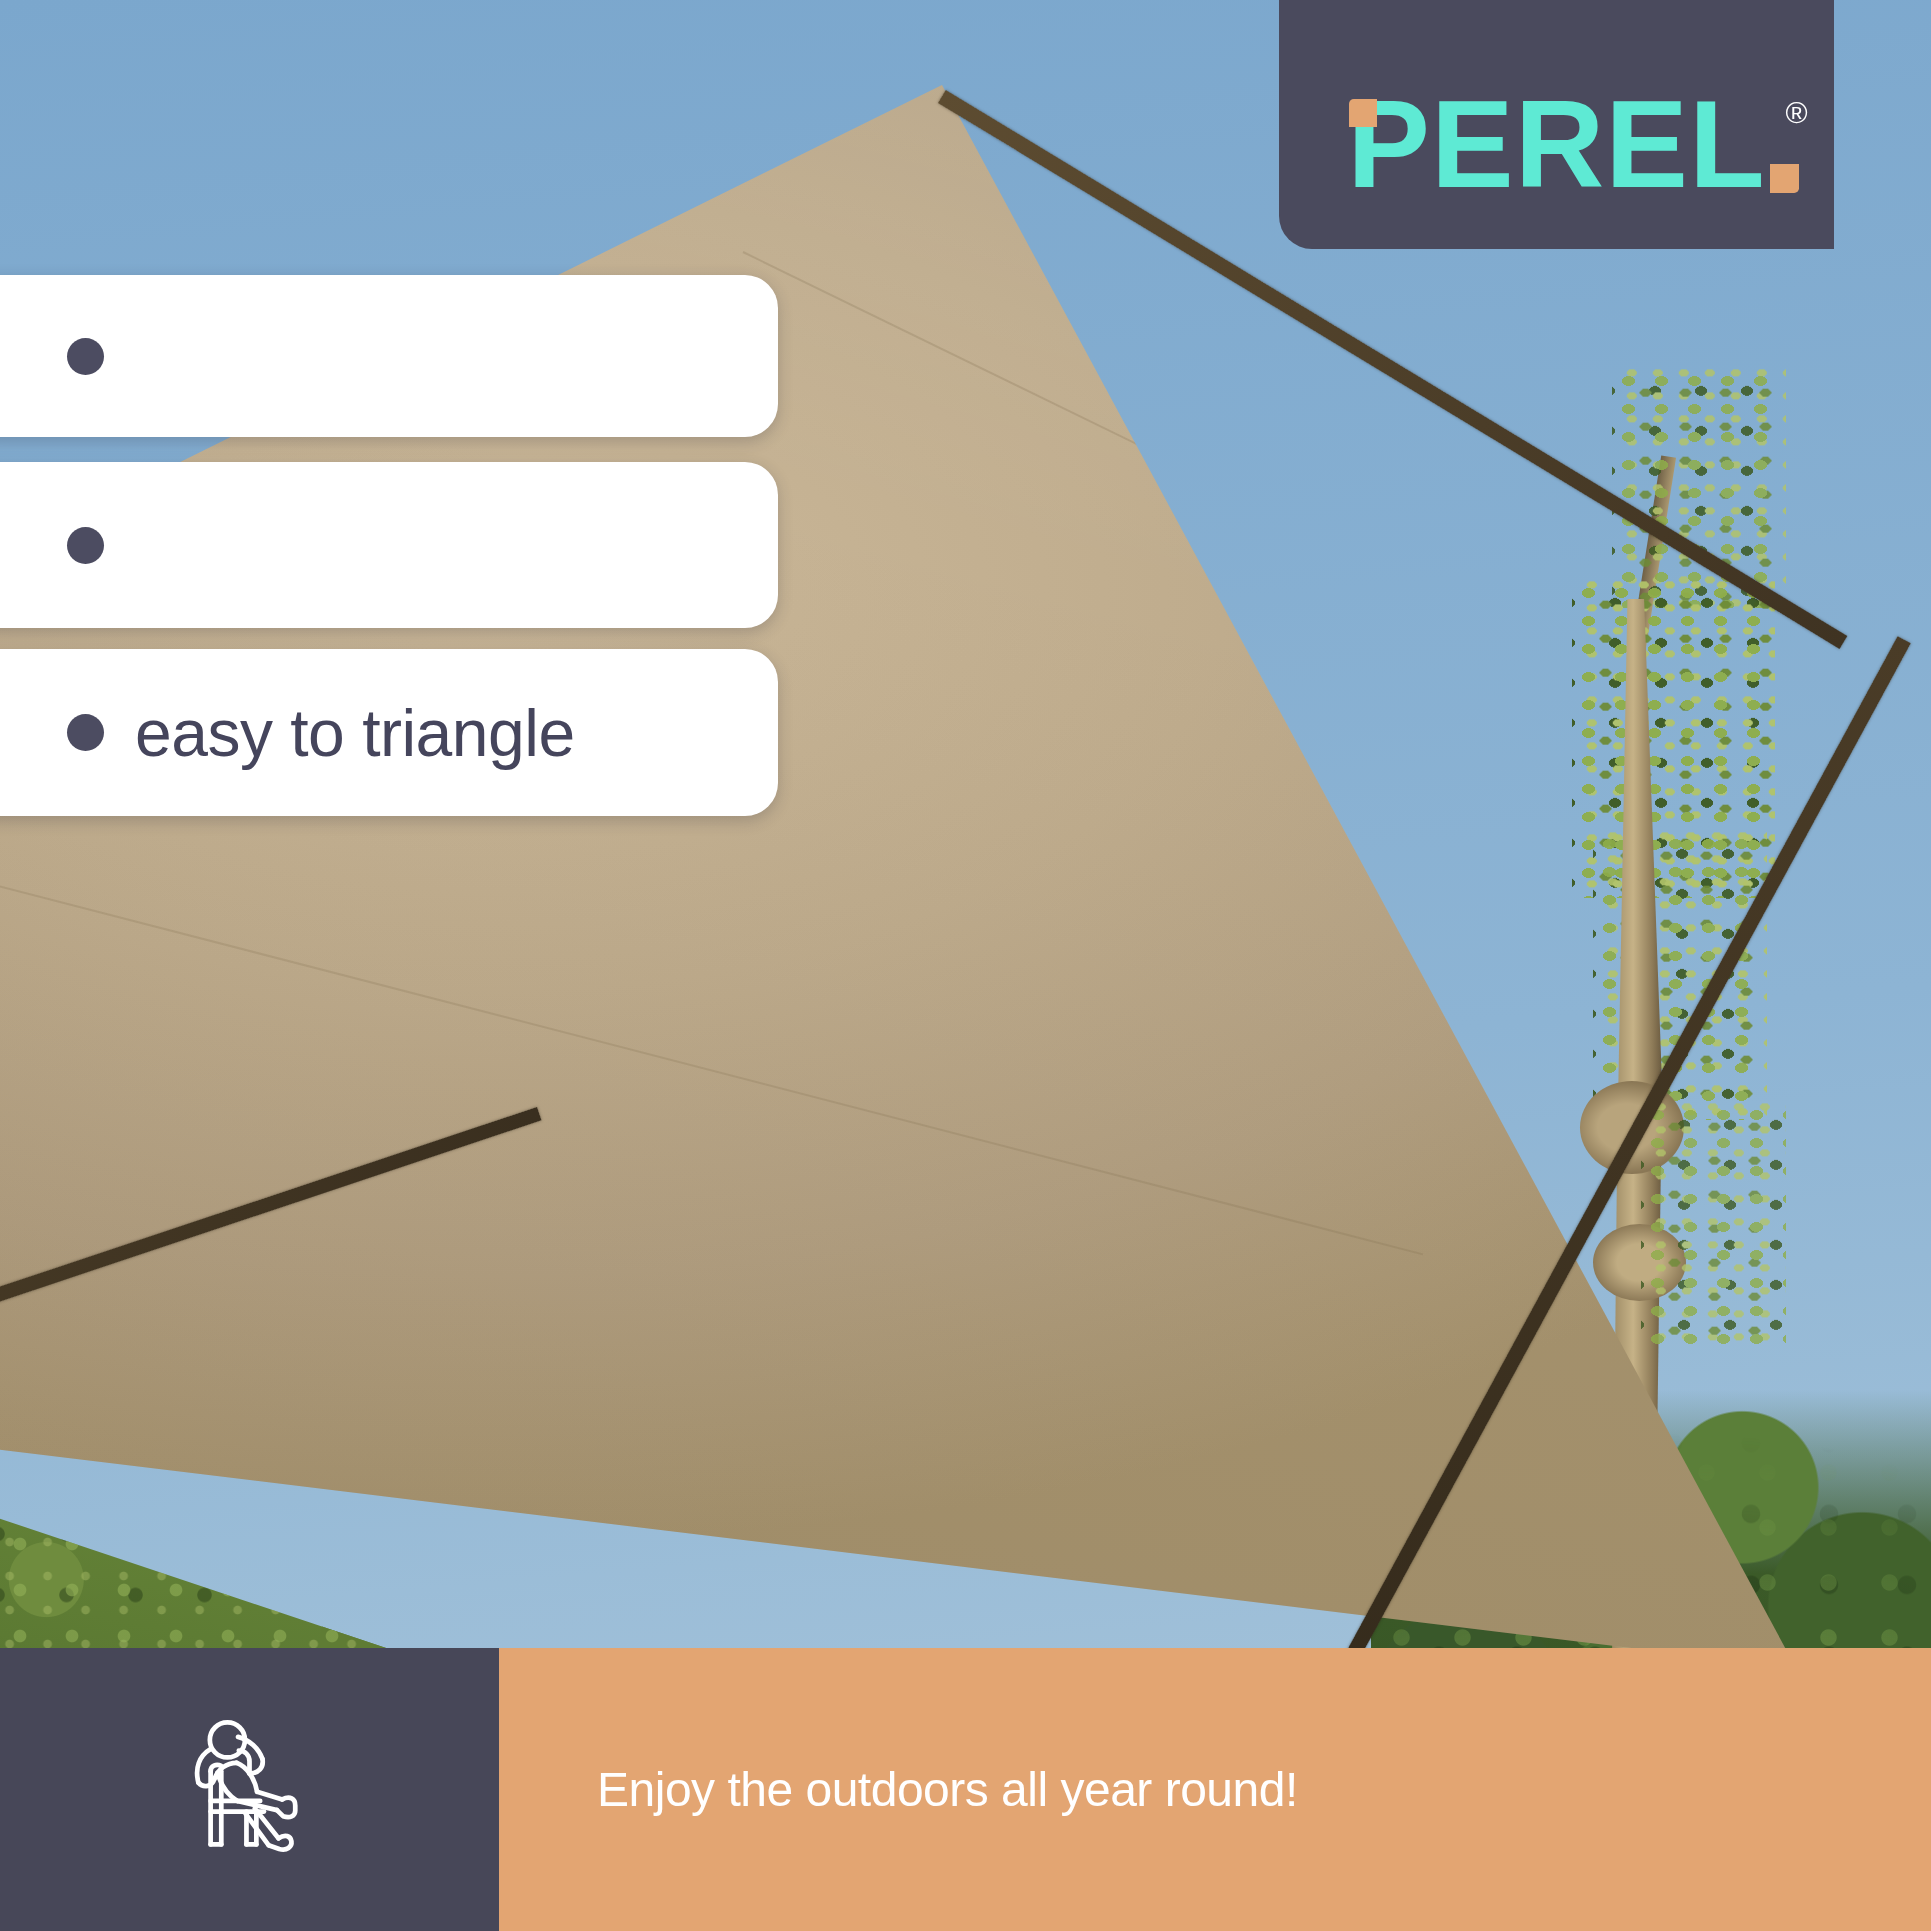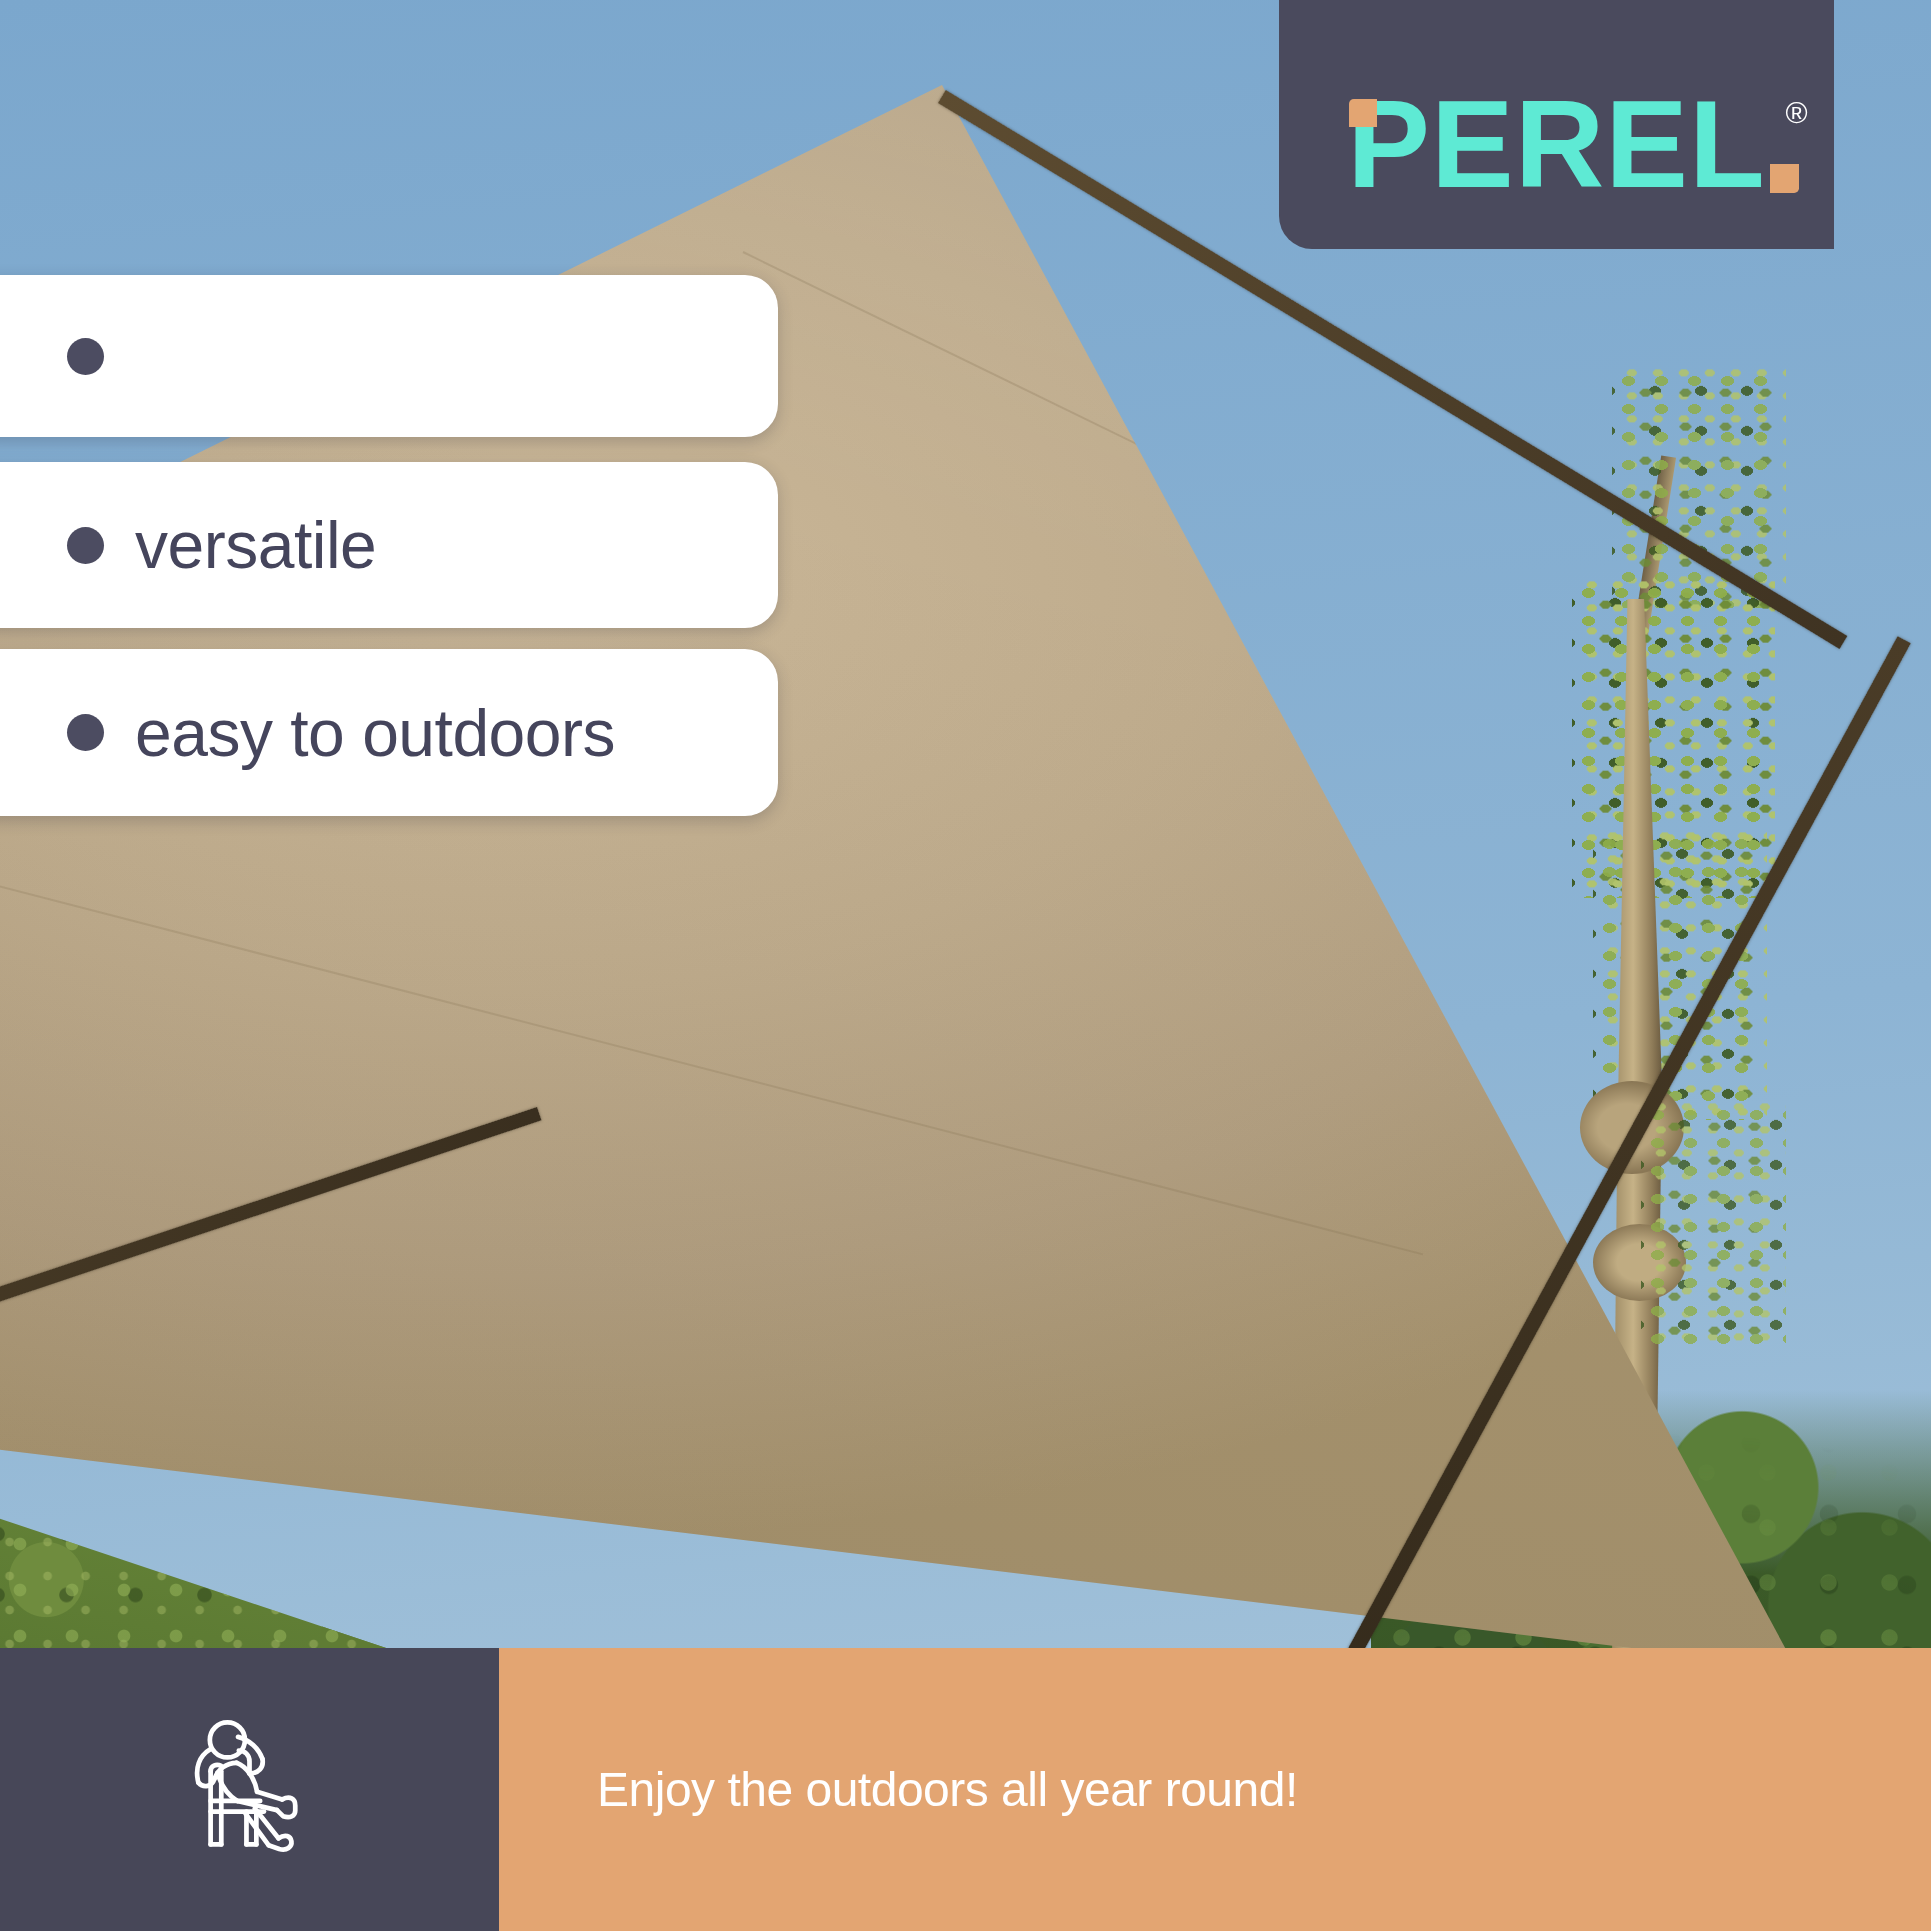--- a/index.html
+++ b/index.html
@@ -258,26 +258,25 @@
   <div class="hedge-left"></div>
   <div class="hedge-left-tex"></div>
 </div>
 
 <div class="pill" id="pill-0">
   <span class="pill-bullet"></span>
 </div>
 
 <div class="pill" id="pill-1">
   <span class="pill-bullet"></span>
-  <span class="pill-label">versatile</span>
 </div>
 
 <div class="pill" id="pill-2">
   <span class="pill-bullet"></span>
-  <span class="pill-label">easy to outdoors</span>
+  <span class="pill-label">easy to triangle</span>
 </div>
 
 <div id="logo-badge">
   <div class="logo-wrap">
     <span class="logo-word">PEREL</span>
     <span class="logo-accent-p"></span>
     <span class="logo-accent-dot"></span>
     <span class="logo-reg">®</span>
   </div>
 </div>

